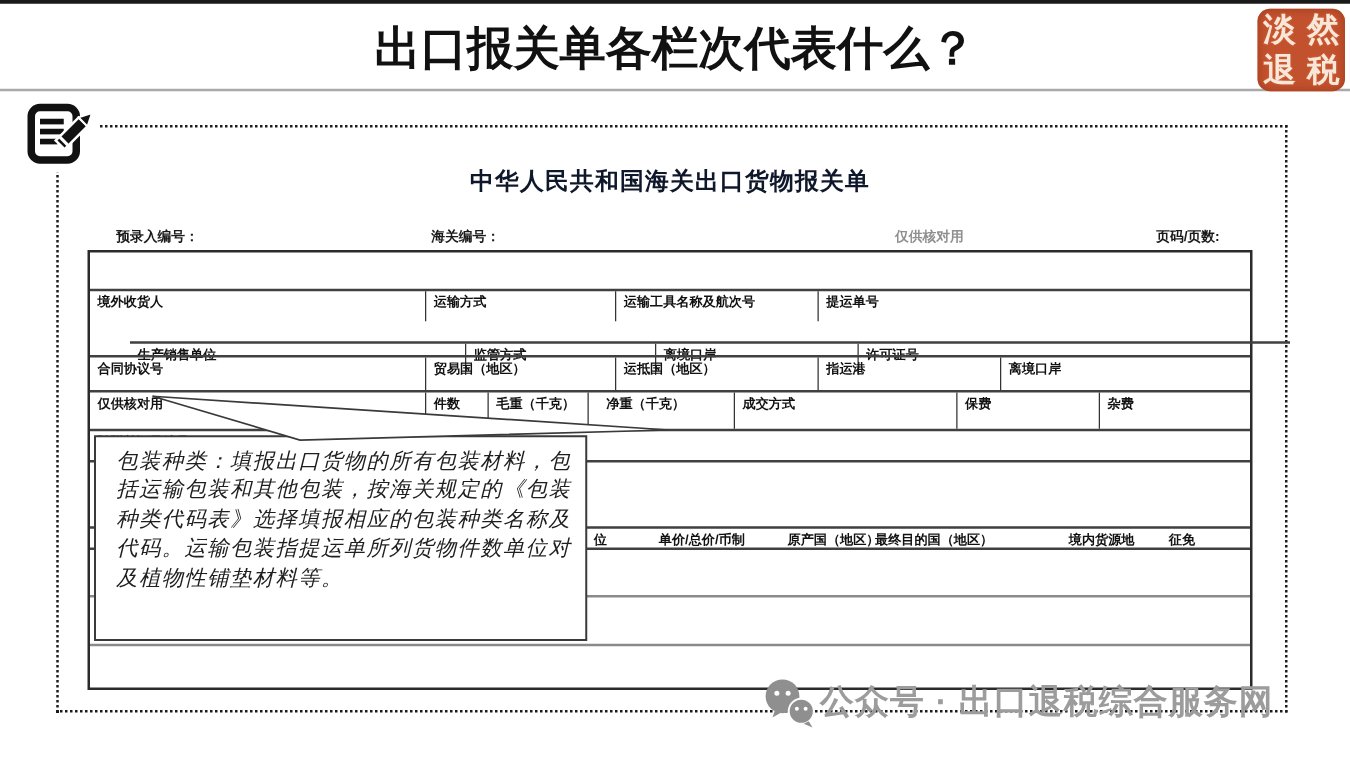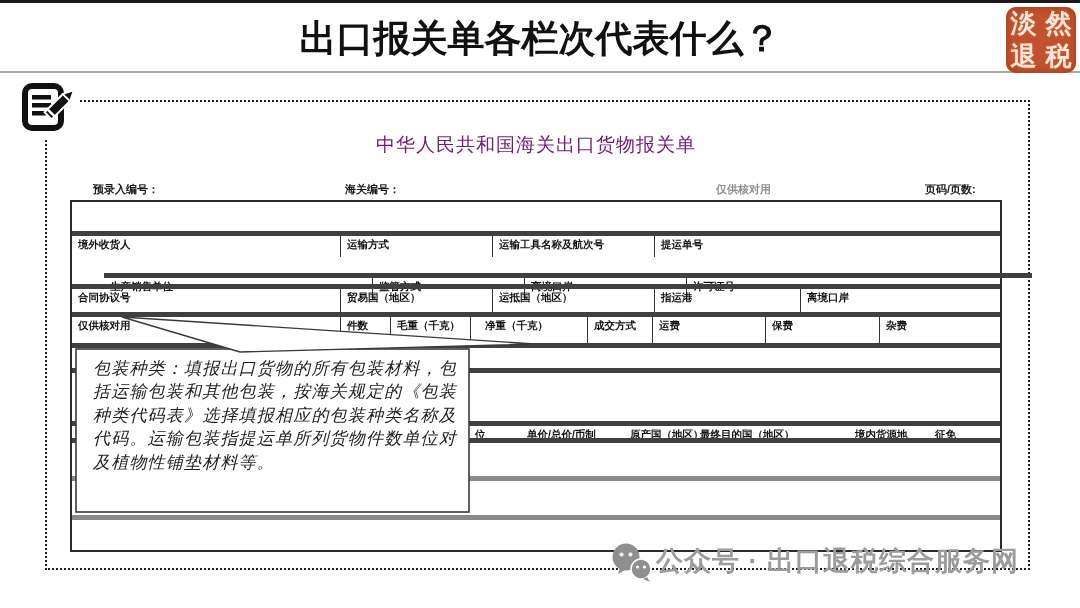--- a/index.html
+++ b/index.html
@@ -17,27 +17,27 @@
         font-family:"Liberation Serif",serif;font-weight:700;}
   .seal span{color:#f7e7d8;font-size:26px;line-height:1;text-shadow:0 0 2px #d86a3f;}
 
   
   .dash-frame{position:absolute;left:45px;top:100px;width:985px;height:470px;
         border:2px dotted #1c1c1c;box-sizing:border-box;}
   .note-icon{position:absolute;left:16px;top:74px;width:64px;height:64px;background:#fff;}
 
   
   .form-title{position:absolute;left:70px;top:132px;width:932px;text-align:center;
-        font-weight:400;font-size:19px;color:#701a75;letter-spacing:1px;}
+        font-weight:700;font-size:19px;color:#0f172a;letter-spacing:1px;}
   .meta{position:absolute;top:182px;font-weight:700;font-size:11px;color:#1a1a1a;}
   .meta.gray{color:#8f8f8f;}
 
   .ftable{position:absolute;left:70px;top:200px;width:932px;height:352px;
         border:2px solid #2b2b2b;box-sizing:border-box;background:#fff;}
-  .frow{position:absolute;left:0;width:928px;border-top:5px solid #404040;box-sizing:border-box;}
+  .frow{position:absolute;left:0;width:928px;border-top:2px solid #404040;box-sizing:border-box;}
   .frow.nt{border-top:none;}
   .frow.lt{border-top-color:#8a8a8a;}
   .fcell{position:absolute;top:0;height:100%;border-left:1px solid #333;box-sizing:border-box;
         padding:2px 0 0 6px;font-weight:700;font-size:10.5px;color:#111;white-space:nowrap;overflow:hidden;}
   .fcell.first{border-left:none;}
   .ih{position:absolute;top:2px;font-weight:700;font-size:10.5px;color:#111;white-space:nowrap;}
 
   
   .callout-svg{position:absolute;left:60px;top:300px;width:520px;height:230px;}
   .callout-text{position:absolute;left:93px;top:357px;width:370px;
@@ -113,21 +113,20 @@
       <div class="fcell" style="left:582px;width:146px;">指运港</div>
       <div class="fcell" style="left:728px;width:200px;">离境口岸</div>
     </div>
 
     <div class="frow" style="top:110px;height:31px;">
       <div class="fcell first" style="left:0;width:268px;">仅供核对用</div>
       <div class="fcell" style="left:268px;width:50px;">件数</div>
       <div class="fcell" style="left:318px;width:100px;">毛重（千克）</div>
       <div class="fcell" style="left:398px;width:97px;padding-left:14px;">净重（千克）</div>
       <div class="fcell" style="left:515px;width:65px;">成交方式</div>
-      <div class="fcell" style="left:580px;width:113px;">运费</div>
       <div class="fcell" style="left:693px;width:114px;">保费</div>
       <div class="fcell" style="left:807px;width:121px;">杂费</div>
     </div>
 
     <div class="frow" style="top:141px;height:25px;">
       <div class="fcell first" style="left:0;width:928px;">随附单证及编号</div>
     </div>
 
     <div class="frow" style="top:166px;height:53px;"></div>
 

